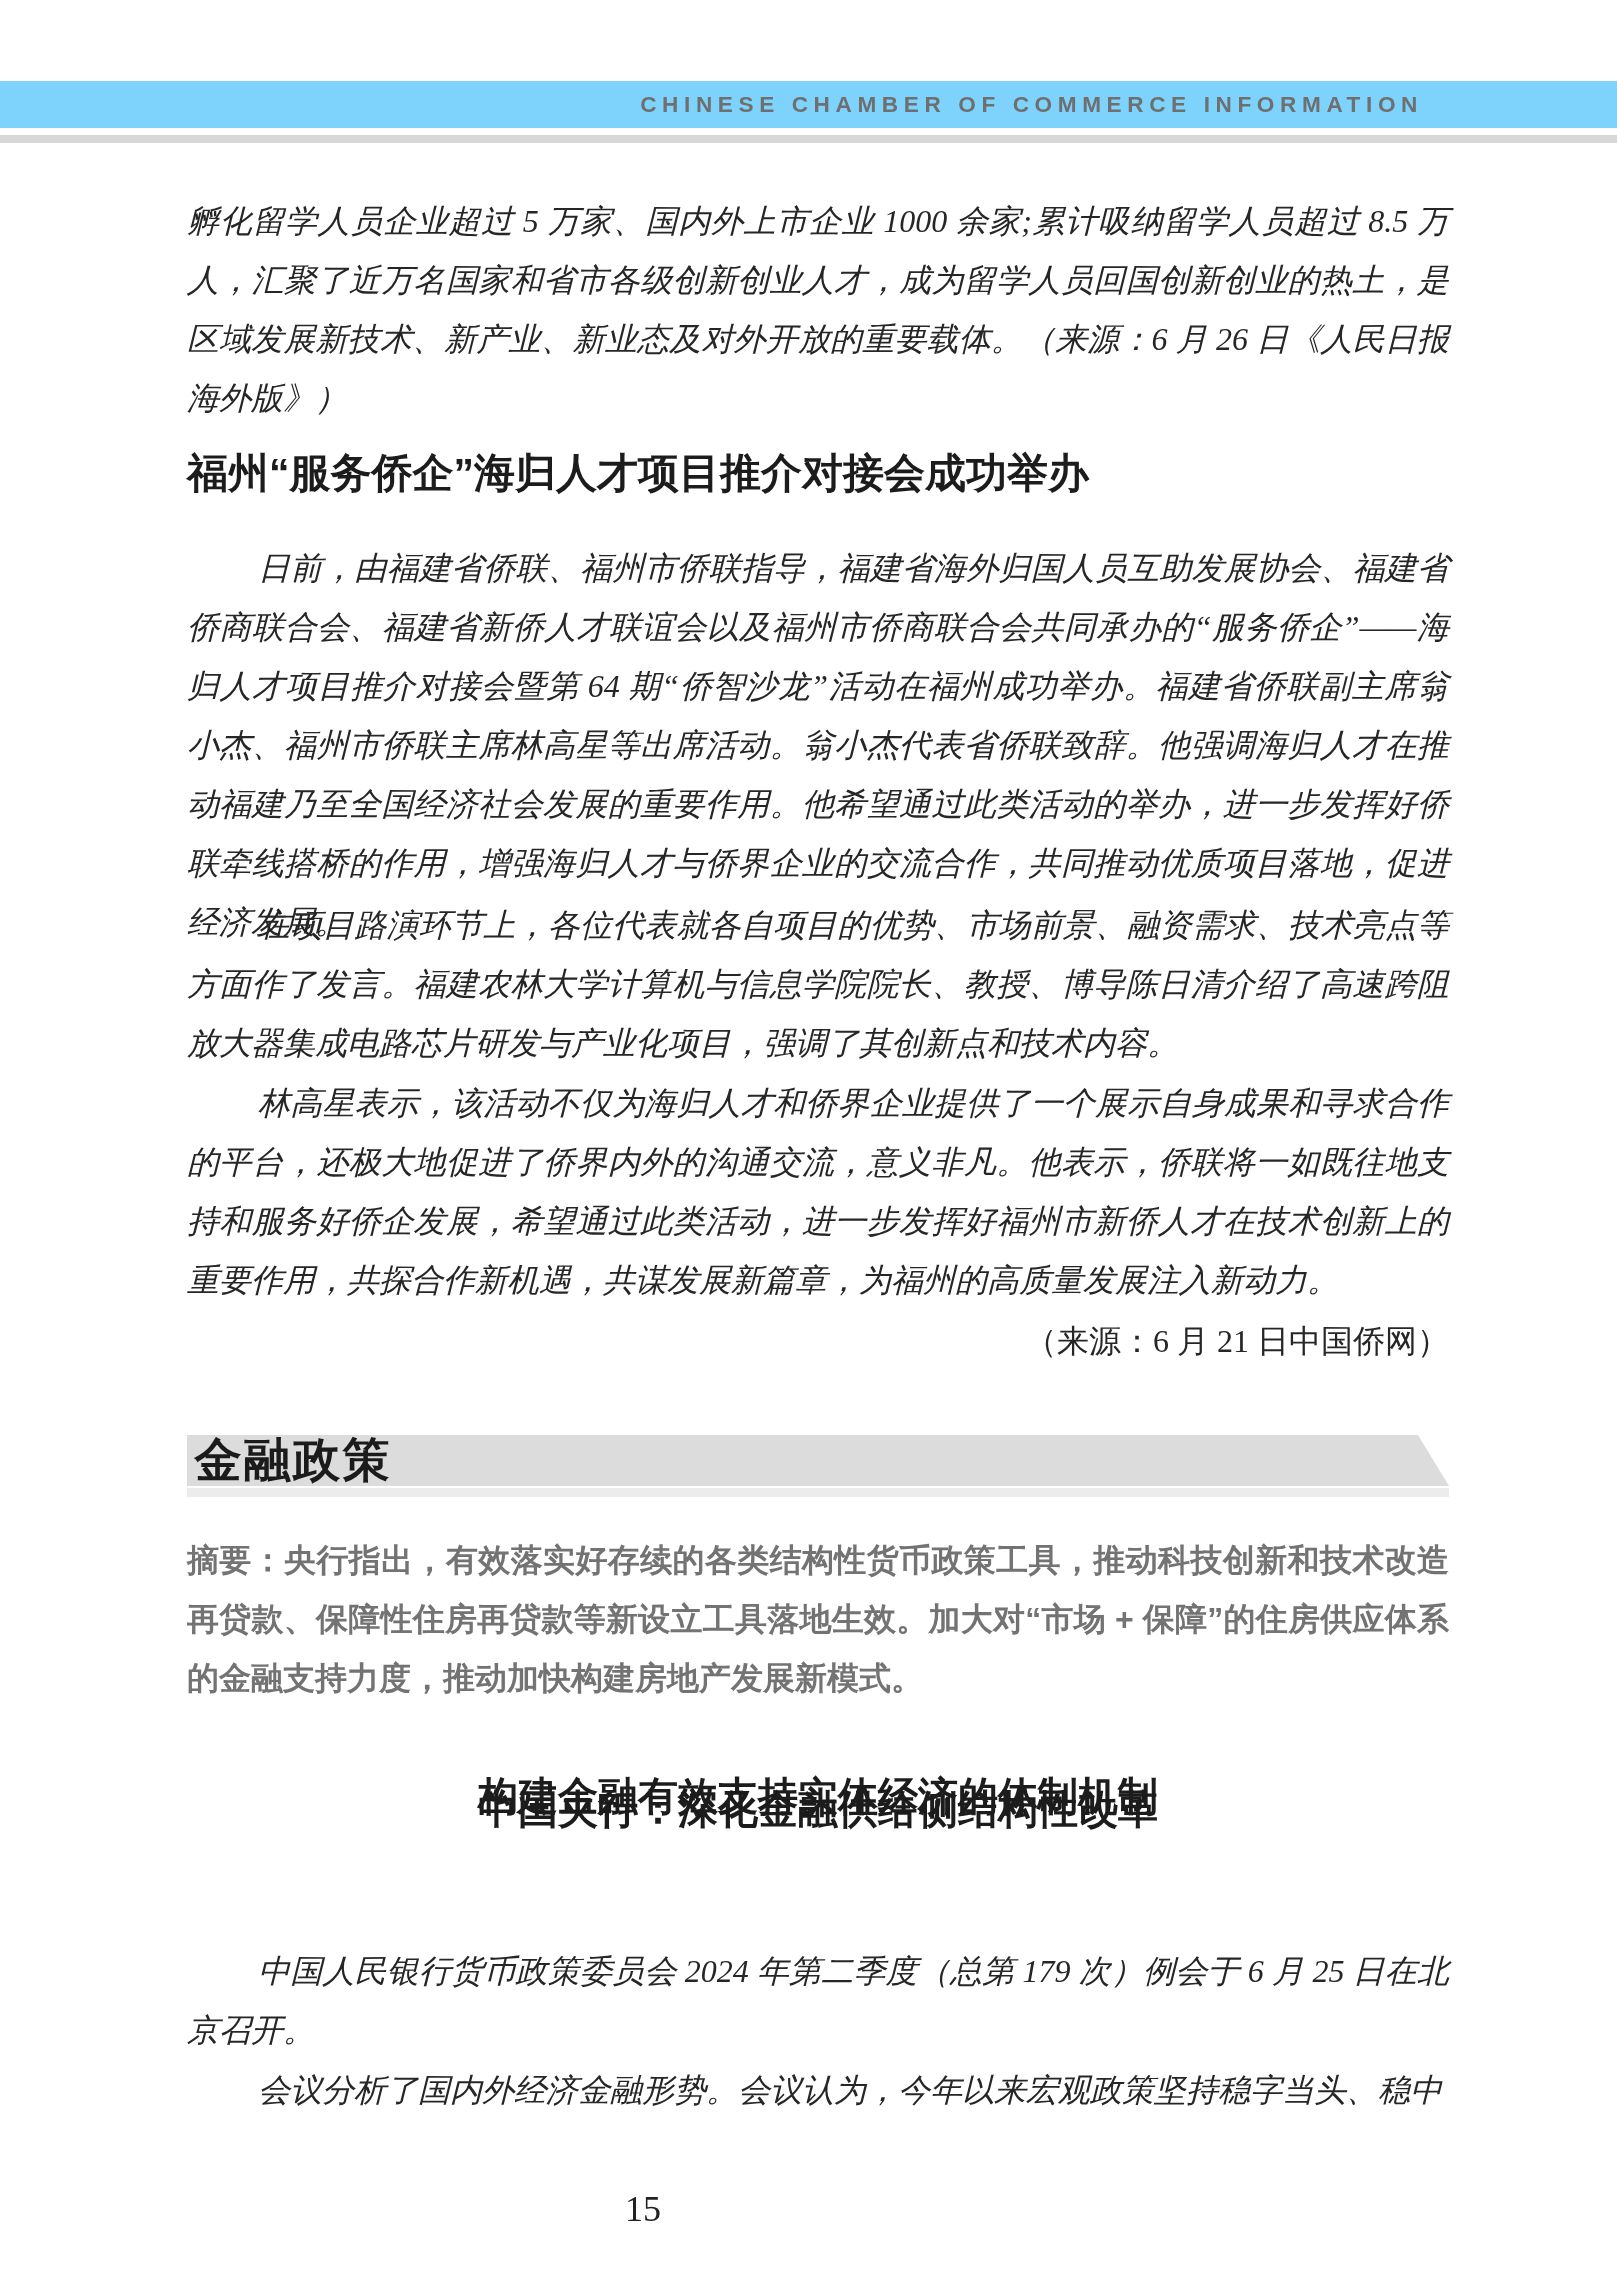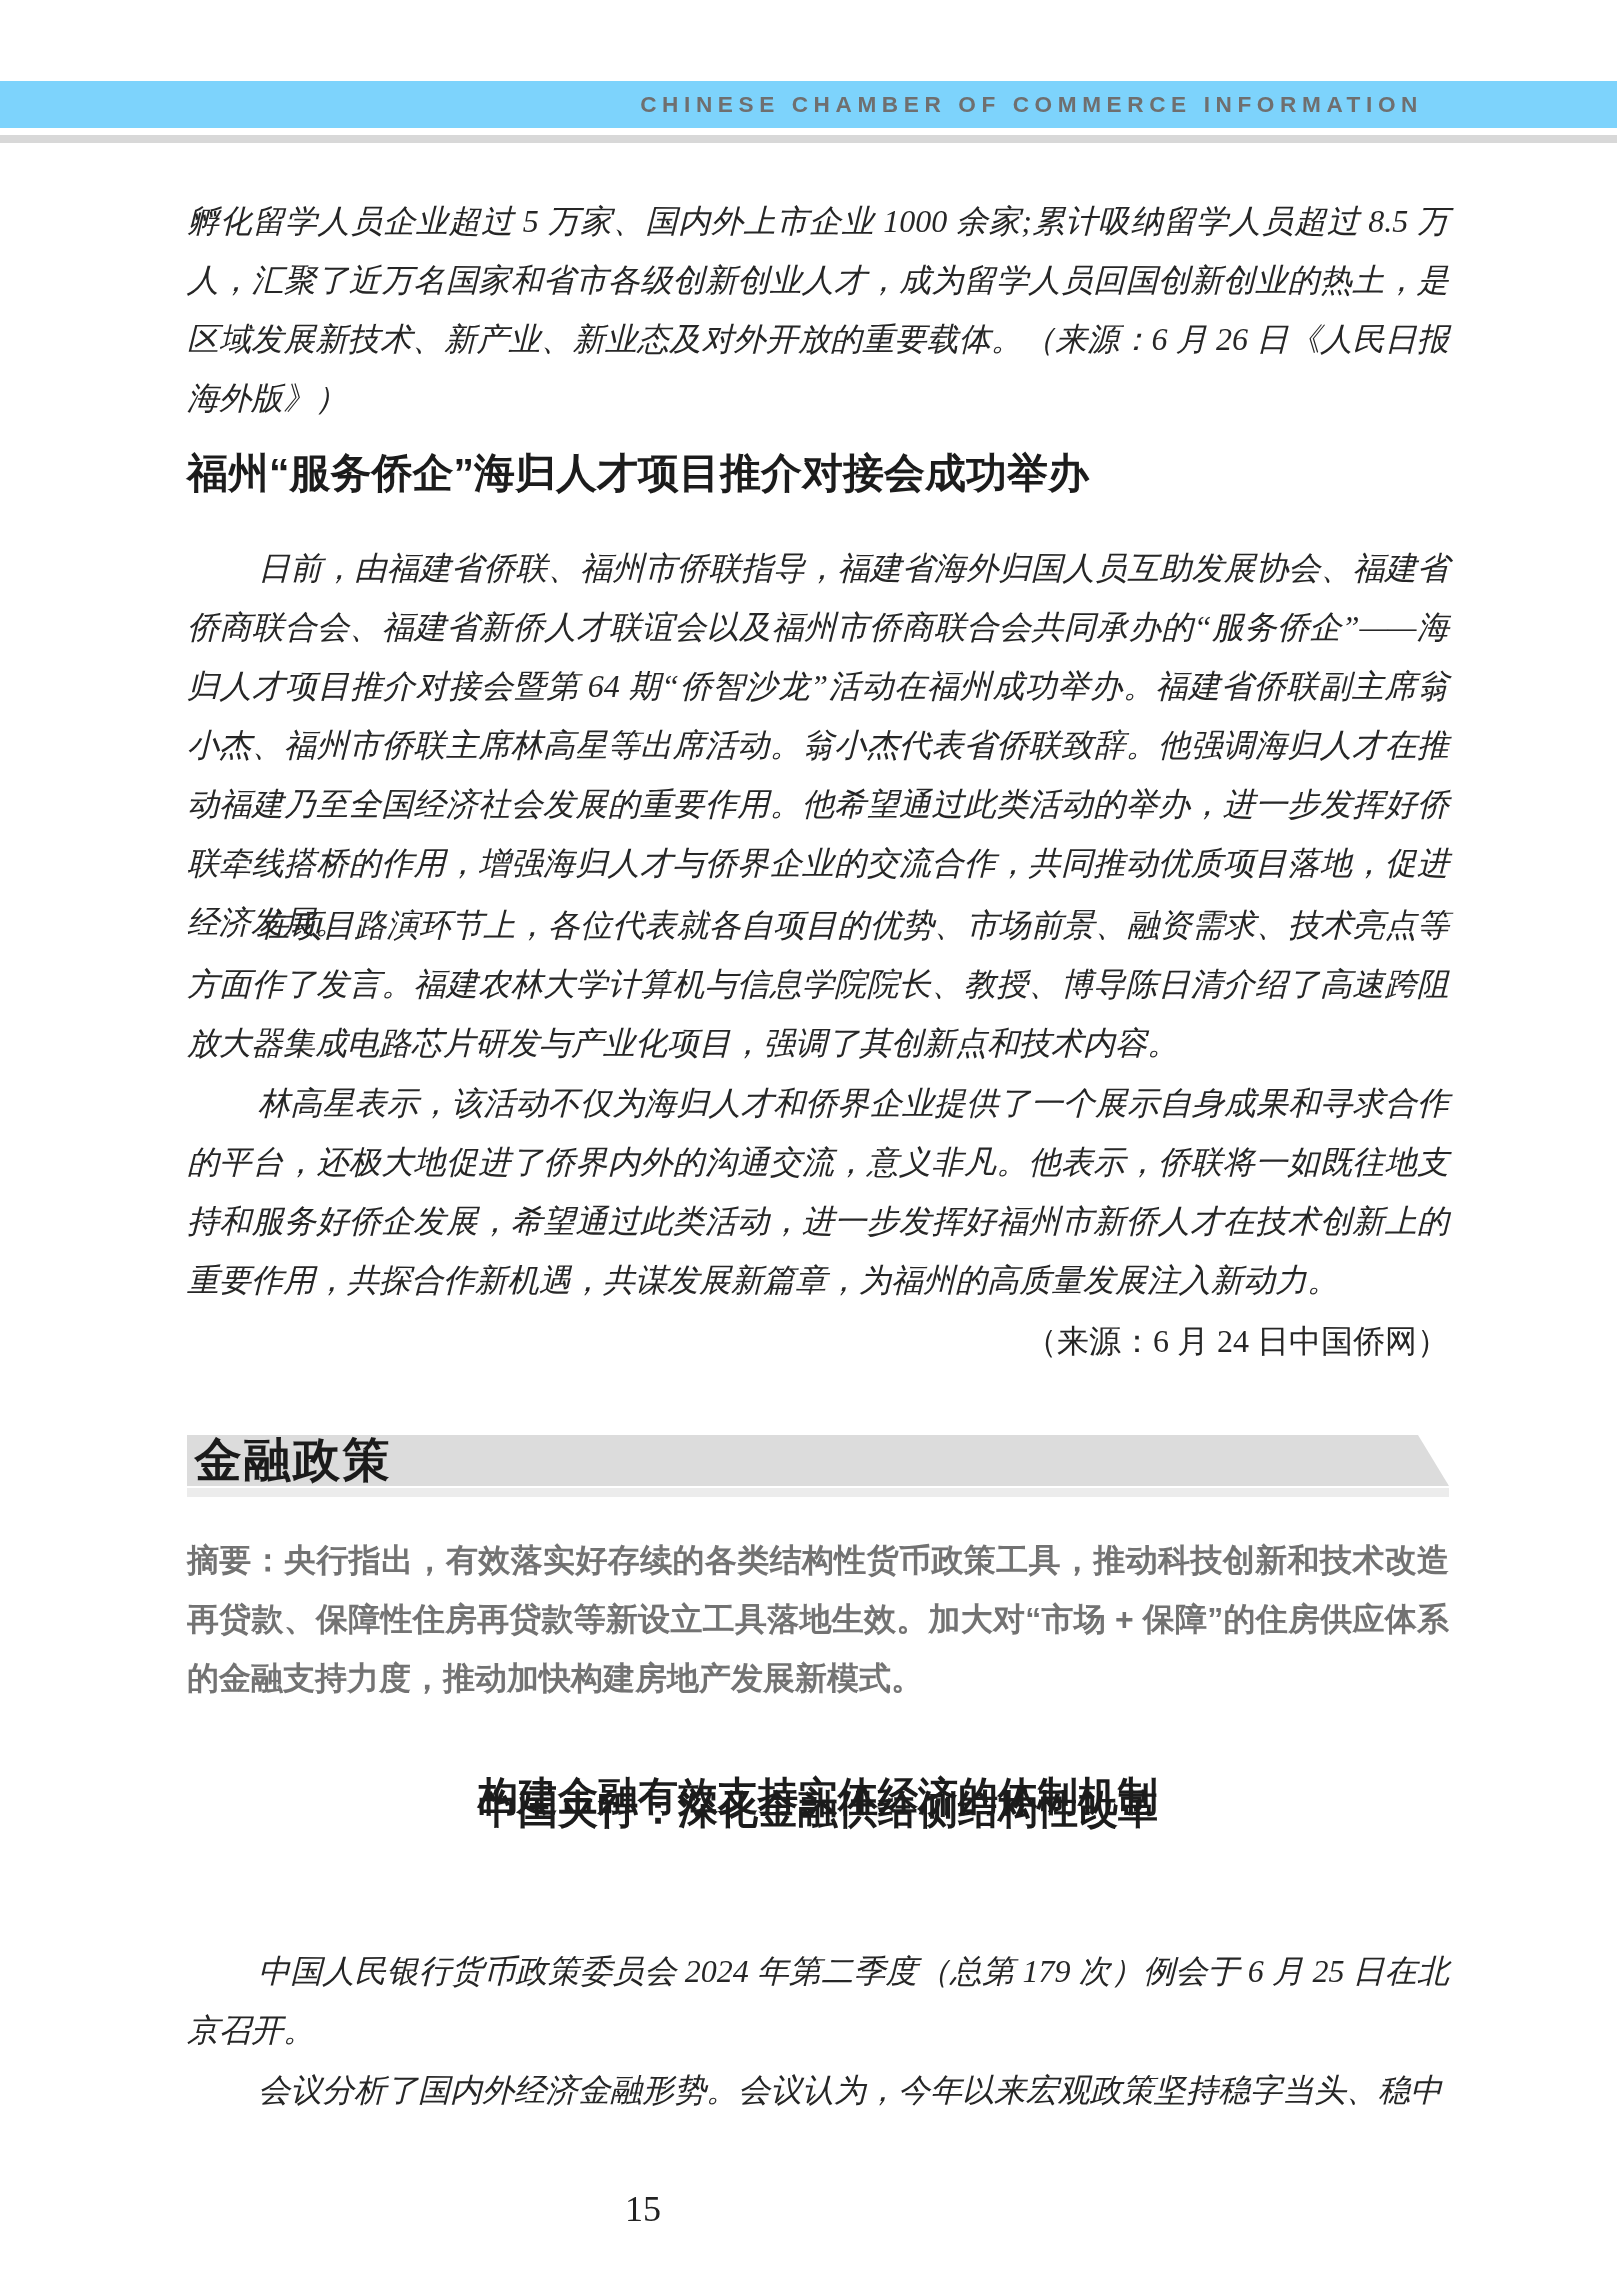--- a/index.html
+++ b/index.html
@@ -145,21 +145,21 @@
   <p class="col body-text" style="top:192px;">孵化留学人员企业超过 5 万家、国内外上市企业 1000 余家;累计吸纳留学人员超过 8.5 万人，汇聚了近万名国家和省市各级创新创业人才，成为留学人员回国创新创业的热土，是区域发展新技术、新产业、新业态及对外开放的重要载体。（来源：6 月 26 日《人民日报海外版》）</p>
 
   <h1 class="col article-title" style="top:446px;">福州“服务侨企”海归人才项目推介对接会成功举办</h1>
 
   <p class="col body-text indent" style="top:539px;">日前，由福建省侨联、福州市侨联指导，福建省海外归国人员互助发展协会、福建省侨商联合会、福建省新侨人才联谊会以及福州市侨商联合会共同承办的“服务侨企”——海归人才项目推介对接会暨第 64 期“侨智沙龙”活动在福州成功举办。福建省侨联副主席翁小杰、福州市侨联主席林高星等出席活动。翁小杰代表省侨联致辞。他强调海归人才在推动福建乃至全国经济社会发展的重要作用。他希望通过此类活动的举办，进一步发挥好侨联牵线搭桥的作用，增强海归人才与侨界企业的交流合作，共同推动优质项目落地，促进经济发展。</p>
 
   <p class="col body-text indent" style="top:896px;">在项目路演环节上，各位代表就各自项目的优势、市场前景、融资需求、技术亮点等方面作了发言。福建农林大学计算机与信息学院院长、教授、博导陈日清介绍了高速跨阻放大器集成电路芯片研发与产业化项目，强调了其创新点和技术内容。</p>
 
   <p class="col body-text indent" style="top:1074px;">林高星表示，该活动不仅为海归人才和侨界企业提供了一个展示自身成果和寻求合作的平台，还极大地促进了侨界内外的沟通交流，意义非凡。他表示，侨联将一如既往地支持和服务好侨企发展，希望通过此类活动，进一步发挥好福州市新侨人才在技术创新上的重要作用，共探合作新机遇，共谋发展新篇章，为福州的高质量发展注入新动力。</p>
 
-  <p class="col right-line" style="top:1312px;">（来源：6 月 24 日中国侨网）</p>
+  <p class="col right-line" style="top:1312px;">（来源：6 月 21 日中国侨网）</p>
 
   <div class="section-bar">
     <span>金融政策</span>
   </div>
   <div class="section-bar-strip"></div>
 
   <p class="col abstract-text" style="top:1531px;">摘要：央行指出，有效落实好存续的各类结构性货币政策工具，推动科技创新和技术改造再贷款、保障性住房再贷款等新设立工具落地生效。加大对“市场 + 保障”的住房供应体系的金融支持力度，推动加快构建房地产发展新模式。</p>
 
   <h2 class="col article-title-2" style="top:1777px;">中国央行：深化金融供给侧结构性改革</h2>
   <h2 class="col article-title-2" style="top:1764px;">构建金融有效支持实体经济的体制机制</h2>

